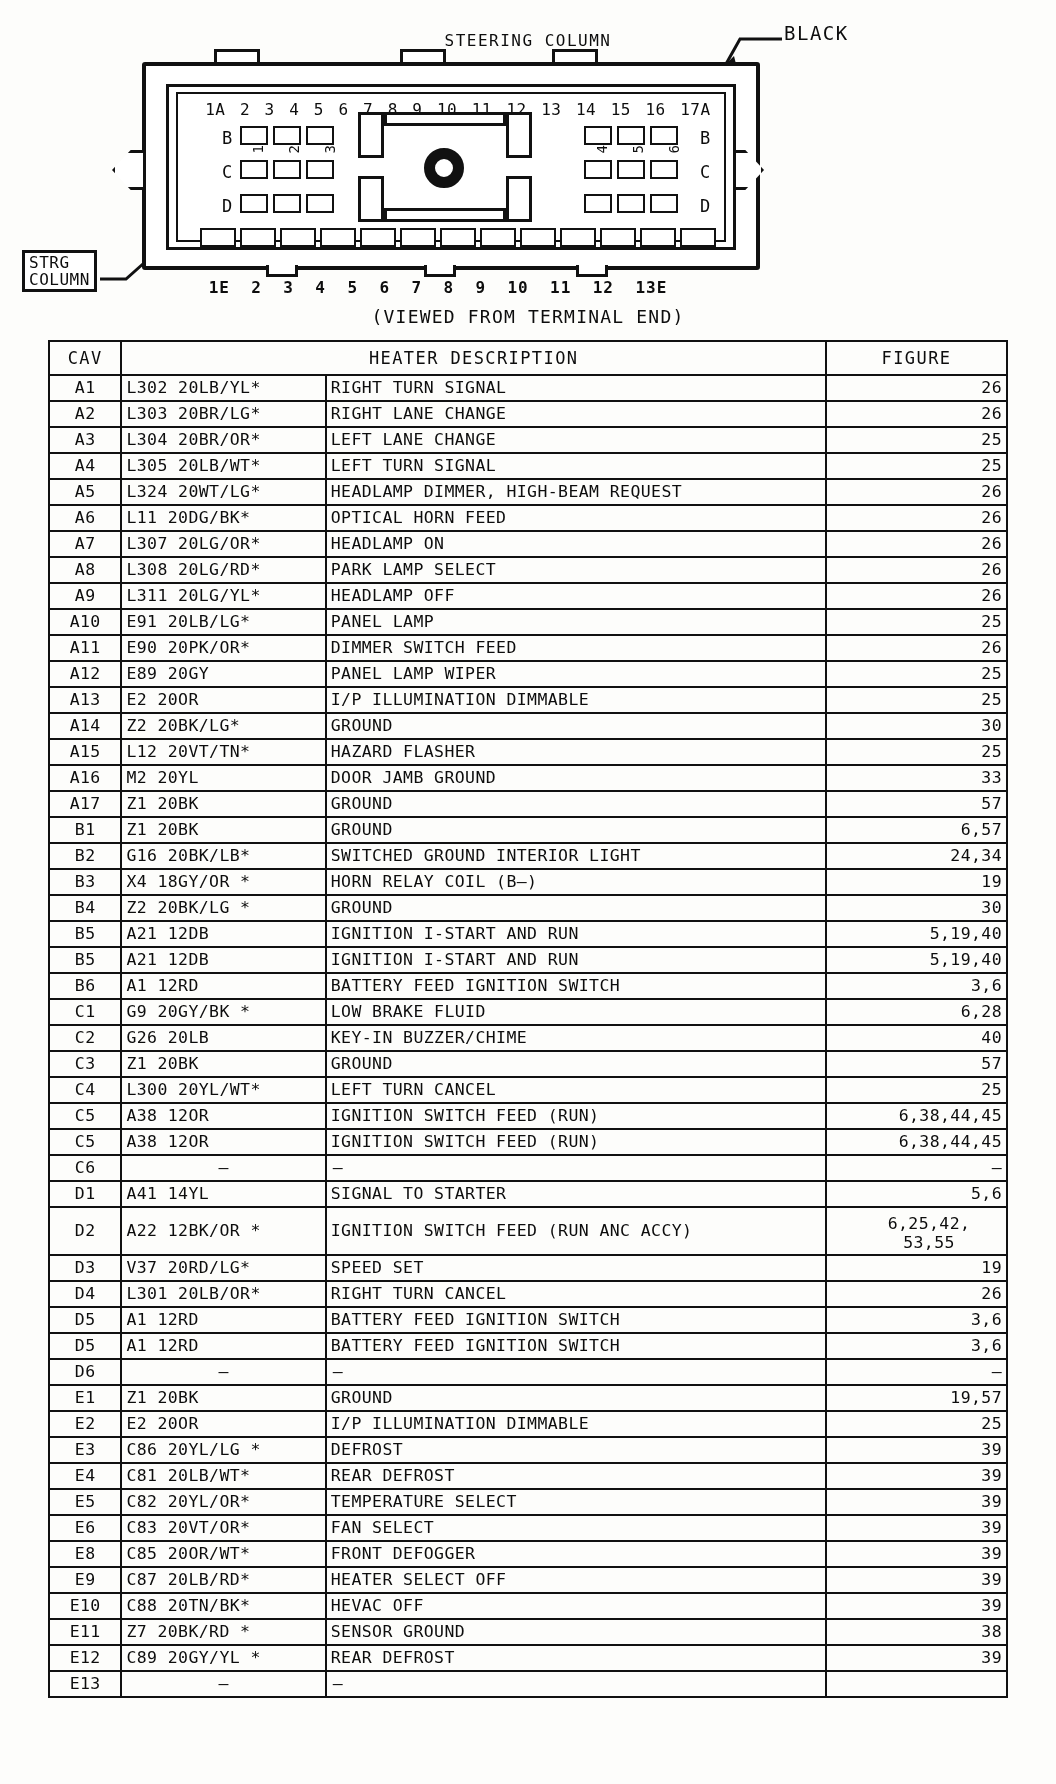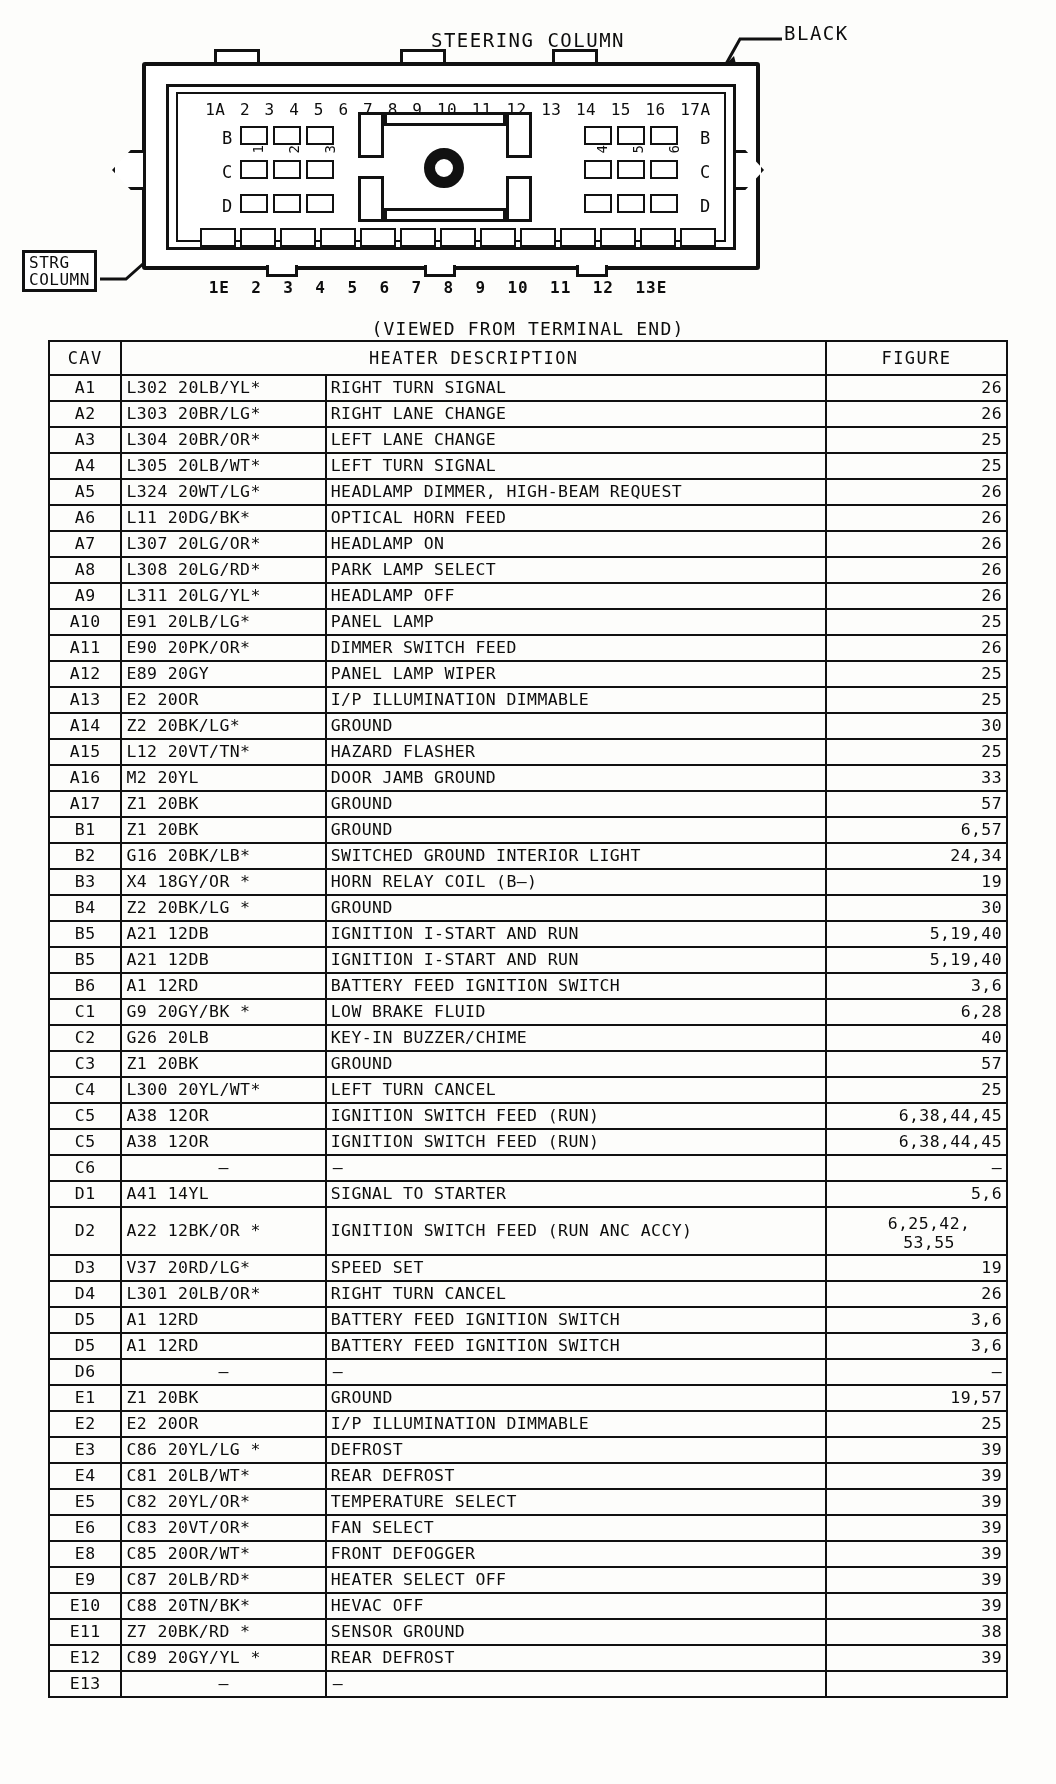--- a/index.html
+++ b/index.html
@@ -19,21 +19,21 @@
     position: relative;
     width: 1056px;
     height: 336px;
   }
   .title {
     position: absolute;
     top: 6px;
     left: 0;
     width: 1056px;
     text-align: center;
-    font-size: 19px;
+    font-size: 16px;
     letter-spacing: 1.5px;
     line-height: 23px;
     white-space: pre-line;
   }
 
   .black-label {
     position: absolute;
     top: 22px;
     left: 784px;
     font-size: 19px;
@@ -190,21 +190,21 @@
   .strg-line {
     position: absolute;
     left: 100px;
     top: 255px;
     width: 46px;
     height: 34px;
   }
 
   .viewed {
     position: absolute;
-    top: 318px;
+    top: 306px;
     left: 0;
     width: 1056px;
     text-align: center;
     font-size: 18px;
     letter-spacing: 1.2px;
   }
 
   
   .vnum {
     position: absolute;

